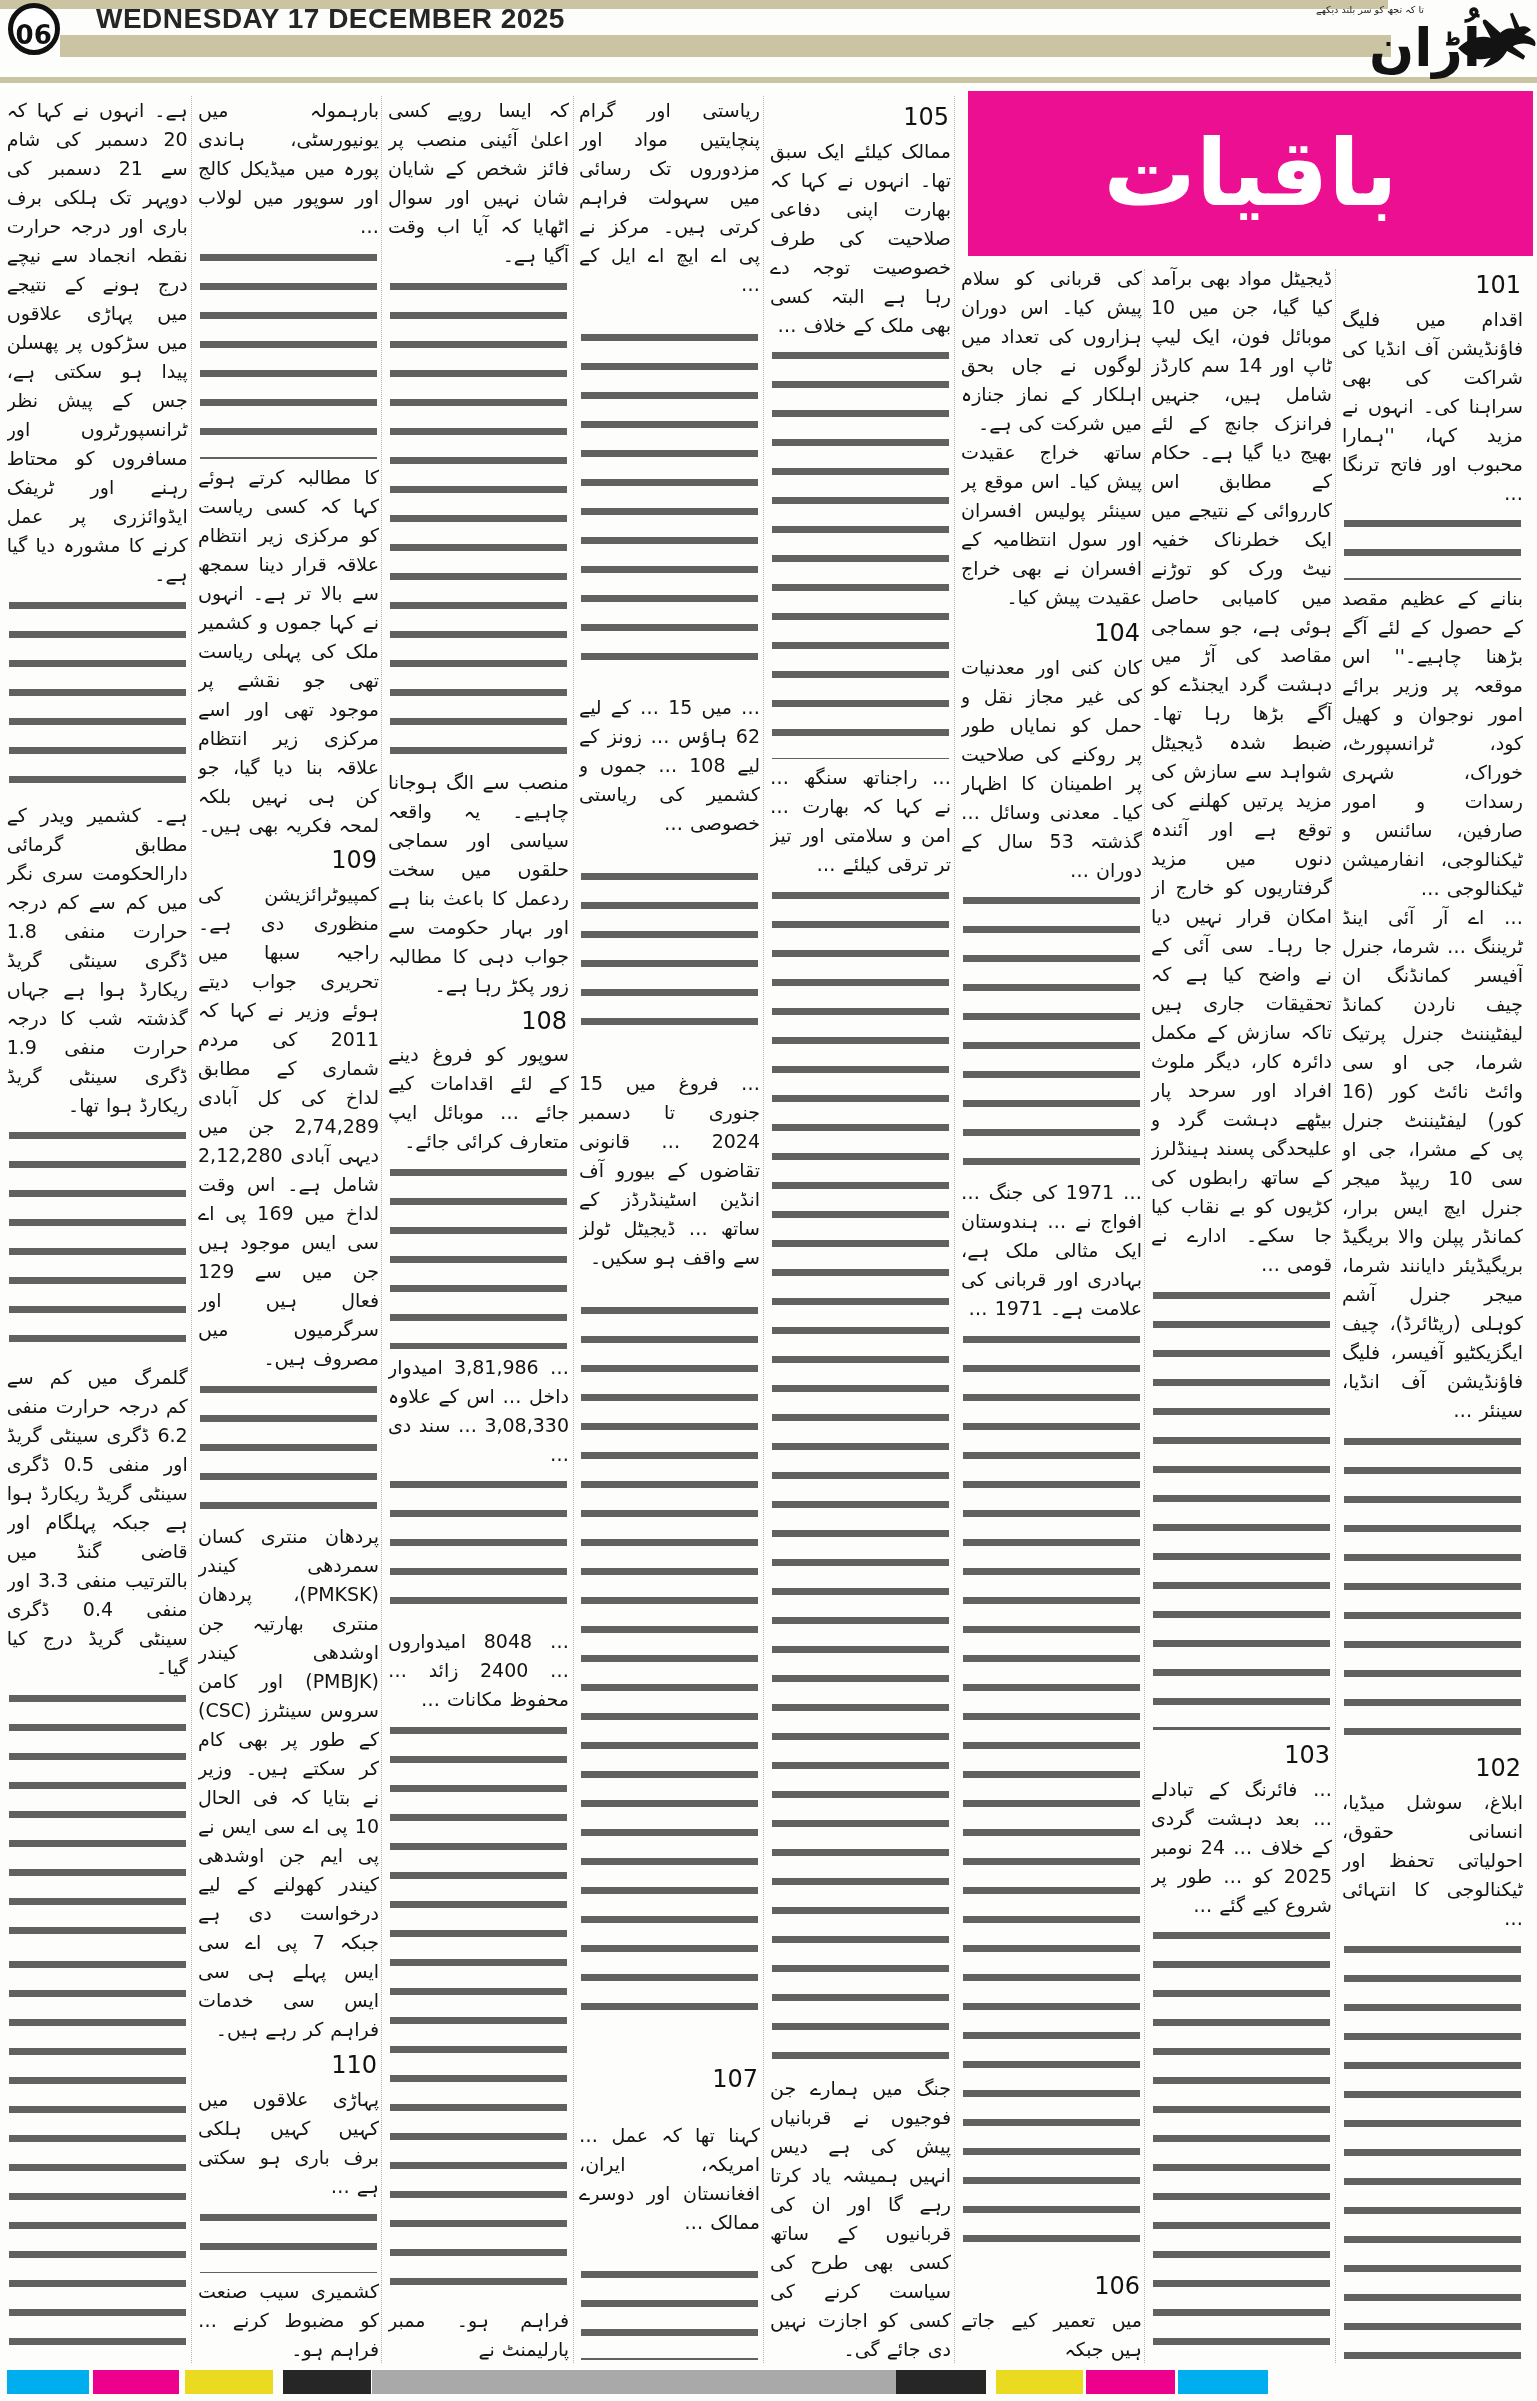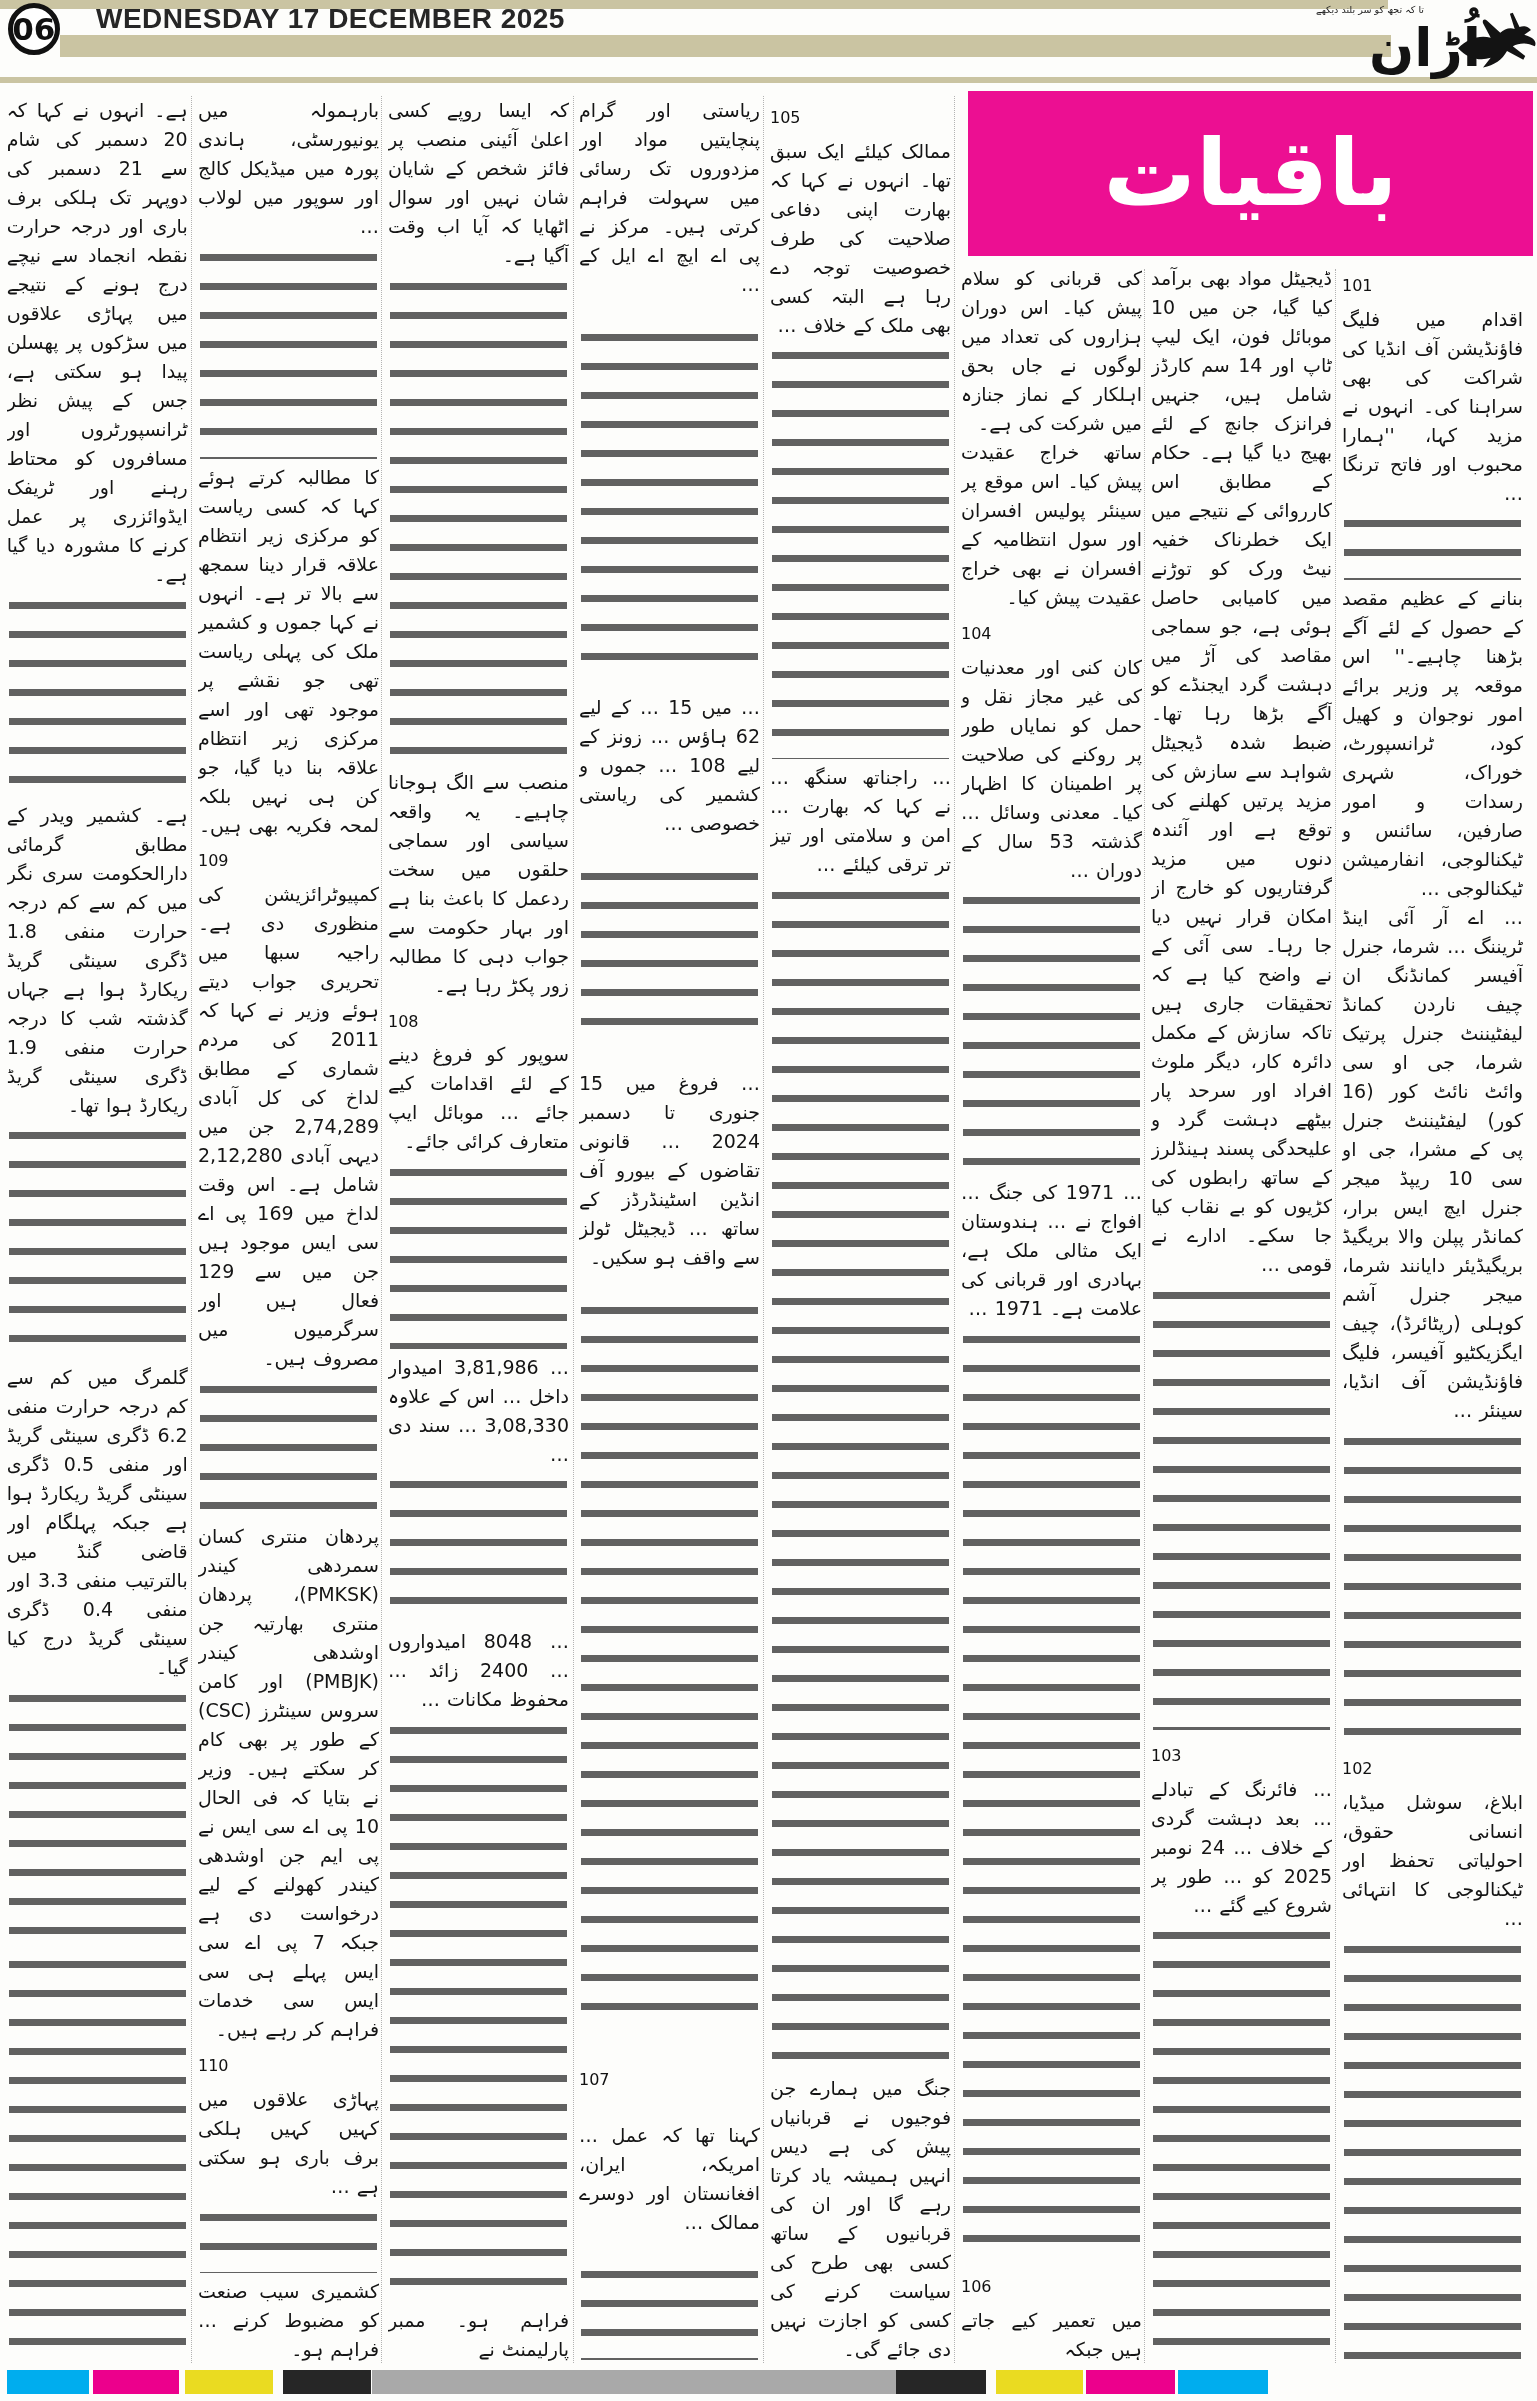--- a/index.html
+++ b/index.html
@@ -6,35 +6,35 @@
   body{width:1537px;height:2402px;position:relative;background:#fdfdfb;
        font-family:"DejaVu Sans",sans-serif;overflow:hidden;}
   .band{position:absolute;background:#CAC4A2;}
   #band-top{left:0;top:0;width:1388px;height:8.6px;}
   #band-mid{left:60px;top:35px;width:1331px;height:22px;}
   #band-rule{left:0;top:77px;width:1537px;height:5.8px;}
   #date-heading{position:absolute;left:96px;top:1.9px;height:33px;line-height:33px;
        font-family:"Liberation Sans",sans-serif;font-weight:bold;font-size:28px;
        letter-spacing:0.5px;color:#262626;}
   #page-badge{position:absolute;left:7.7px;top:2.9px;width:42px;height:42px;background:#fff;
-       border:5.8px solid #111;border-radius:50%;display:flex;align-items:center;justify-content:center;
-       font-weight:bold;font-size:31px;color:#111;z-index:3;}
+       border:5.8px solid #111;border-radius:50%;display:flex;align-items:flex-end;justify-content:center;
+       font-weight:bold;font-size:26px;color:#111;z-index:3;}
   #masthead{position:absolute;right:0;top:0;width:207px;height:88px;z-index:2;}
   #masthead-title{position:absolute;right:56px;top:9.6px;font-size:53px;font-weight:bold;color:#131313;
        direction:rtl;line-height:75px;}
   #masthead-tagline{position:absolute;right:113px;top:3.8px;font-size:9.6px;color:#222;direction:rtl;white-space:nowrap;}
   #masthead-bird{position:absolute;right:0;top:5.8px;}
   #section-banner{position:absolute;left:968px;top:91px;width:565px;height:165px;
        display:flex;align-items:center;justify-content:center;}
   #banner-title{color:#ffffff;font-size:92px;font-weight:bold;direction:rtl;line-height:154px;}
   .column{position:absolute;width:181px;bottom:38px;display:flex;flex-direction:column;
        overflow:hidden;direction:rtl;}
   .para{flex:0 0 auto;font-size:19px;line-height:29px;color:#141414;text-align:justify;
        word-spacing:1px;}
-  .section-number{flex:0 0 auto;direction:ltr;font-size:16px;line-height:35px;
+  .section-number{flex:0 0 auto;direction:ltr;text-align:right;font-size:24px;line-height:35px;
        color:#111;padding:3.8px 1.9px 1.9px 0;}
   .text-fill{flex-grow:1;margin:3.8px 1.9px;
        background:repeating-linear-gradient(180deg,transparent 0 8.6px,#3a3a3a 8.6px 16.3px,transparent 16.3px 29px);
        opacity:.8;}
   .column-separator{position:absolute;width:0;border-left:1.9px dotted #b3b3b3;}
   .print-bar{position:absolute;top:2370px;height:24px;}
 </style>
 </head>
 <body>
 

